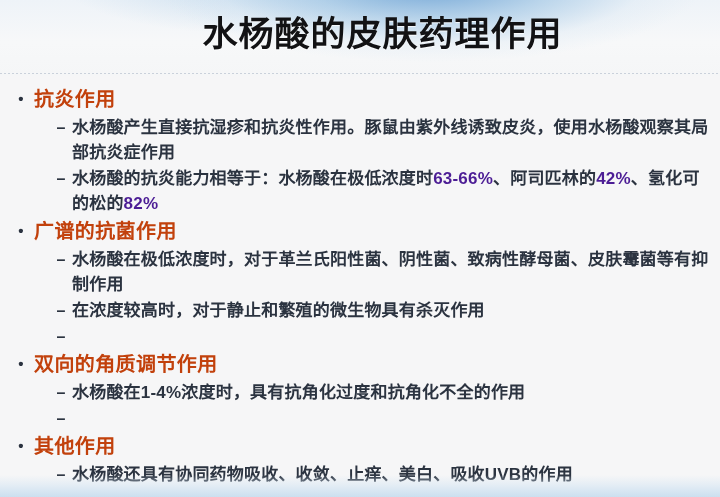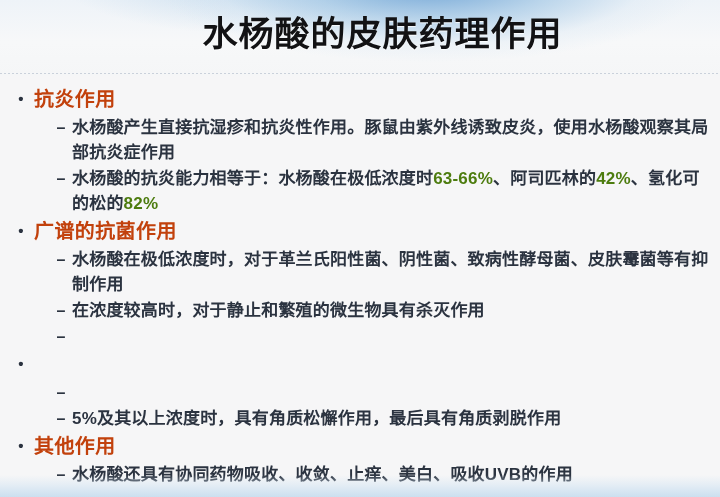--- a/index.html
+++ b/index.html
@@ -107,21 +107,21 @@
   }
   .sub-text {
     font-size: 17px;
     line-height: 25px;
     font-weight: bold;
     color: #2b3340;
     letter-spacing: 0.2px;
     max-width: 638px;
   }
   .hl {
-    color: #4d7c0f;
+    color: #4c1d95;
     font-weight: bold;
   }
 
   
   .footer-glow {
     position: absolute;
     left: 0;
     bottom: 0;
     width: 720px;
     height: 22px;
@@ -168,27 +168,28 @@
           <span class="bullet-dash">–</span>
           <span class="sub-text"><span>在浓度较高时，对于静止和繁殖的微生物具有杀灭作用</span></span>
         </div>
         <div class="sub-row">
           <span class="bullet-dash">–</span>
         </div>
       </div>
       <div class="section">
         <div class="heading-row">
           <span class="bullet-dot">•</span>
-        </div>
-        <div class="sub-row">
-          <span class="bullet-dash">–</span>
-        </div>
-        <div class="sub-row">
-          <span class="bullet-dash">–</span>
-          <span class="sub-text"><span>5%及其以上浓度时，具有角质松懈作用，最后具有角质剥脱作用</span></span>
+          <span class="heading-text">双向的角质调节作用</span>
+        </div>
+        <div class="sub-row">
+          <span class="bullet-dash">–</span>
+          <span class="sub-text"><span>水杨酸在1-4%浓度时，具有抗角化过度和抗角化不全的作用</span></span>
+        </div>
+        <div class="sub-row">
+          <span class="bullet-dash">–</span>
         </div>
       </div>
       <div class="section">
         <div class="heading-row">
           <span class="bullet-dot">•</span>
           <span class="heading-text">其他作用</span>
         </div>
         <div class="sub-row">
           <span class="bullet-dash">–</span>
           <span class="sub-text"><span>水杨酸还具有协同药物吸收、收敛、止痒、美白、吸收UVB的作用</span></span>

